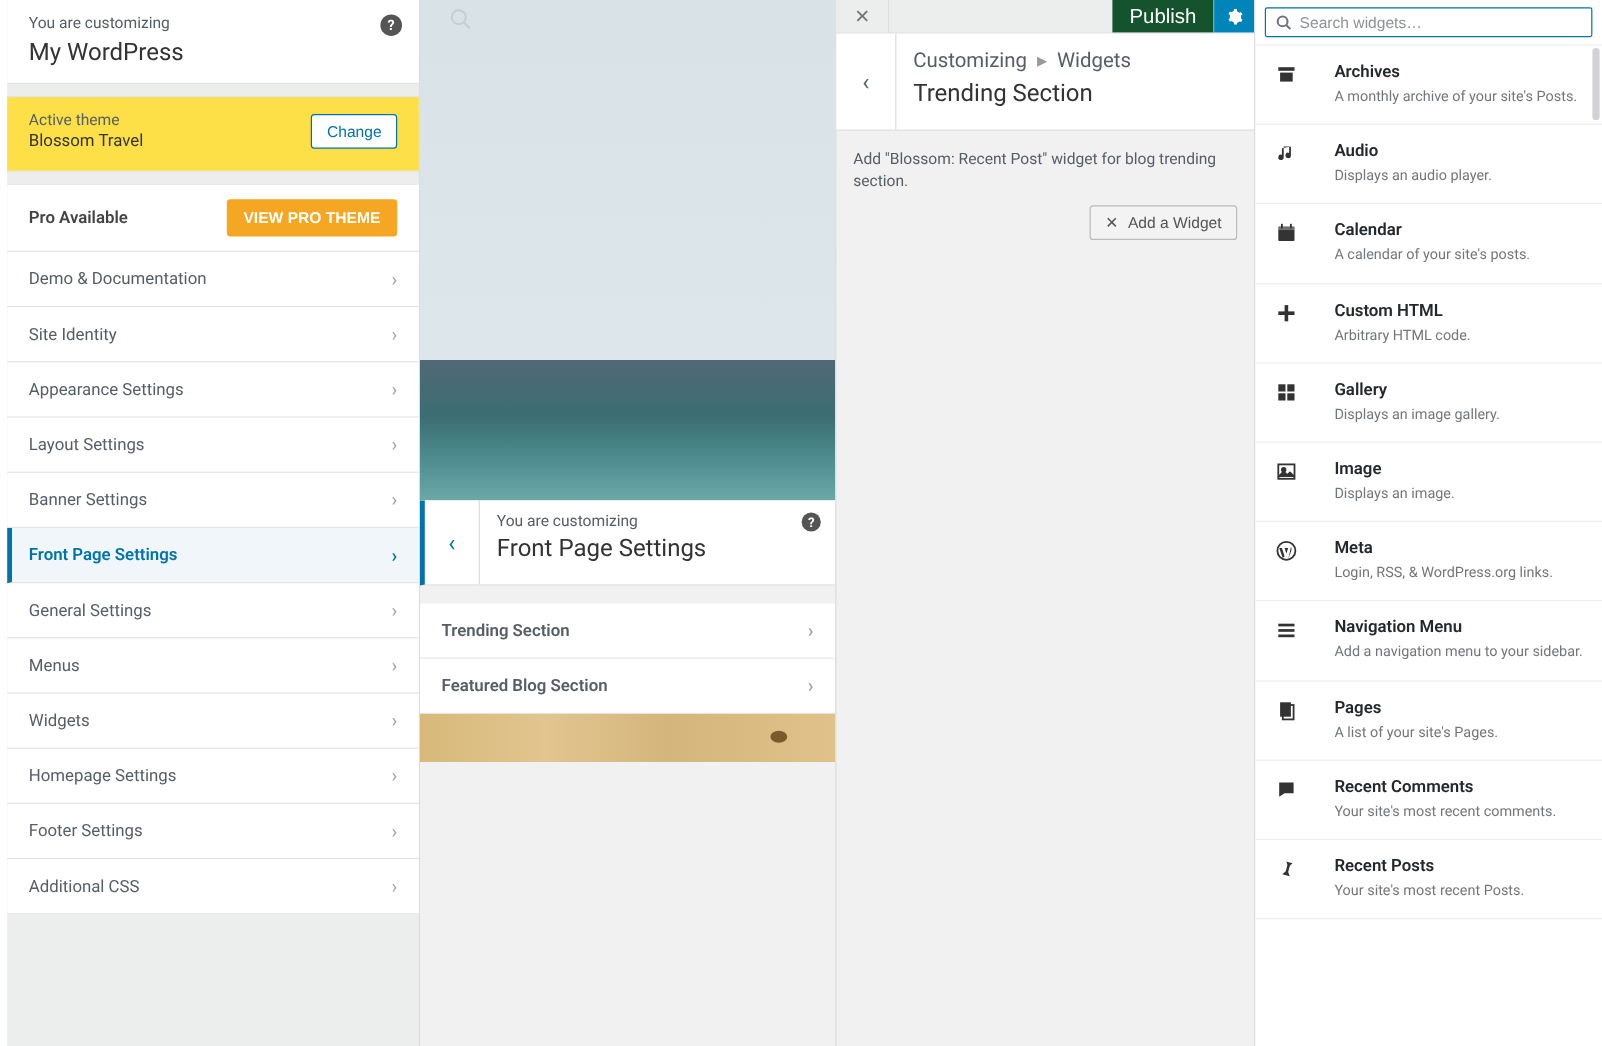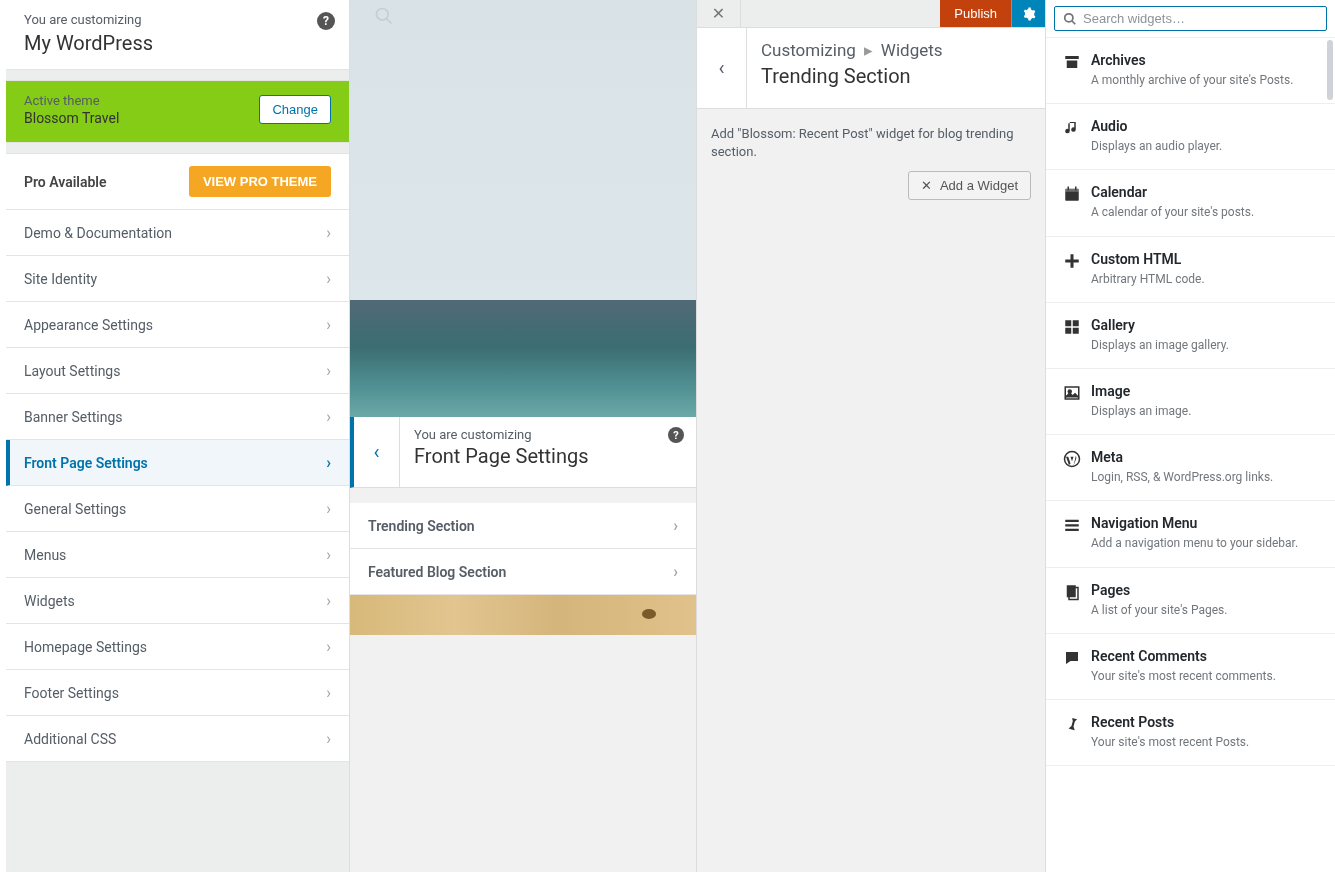--- a/index.html
+++ b/index.html
@@ -32,21 +32,21 @@
   }
   .p1-header .sub { font-size: 13px; color: #555d66; }
   .p1-header .title { font-size: 20px; font-weight: 400; color: #333; margin-top: 4px; }
   .p1-header .help {
     position: absolute; right: 14px; top: 12px;
     width: 18px; height: 18px; border-radius: 50%;
     background: #555; color:#fff; font-size:12px; font-weight:bold;
     display:flex; align-items:center; justify-content:center;
   }
   .p1-theme {
-    background:#84cc16; padding:12px 18px 16px; margin-top:10px;
+    background:#fde047; padding:12px 18px 16px; margin-top:10px;
     border-top:1px solid #e4e4e4; border-bottom:1px solid #e4e4e4;
     display:flex; justify-content:space-between; align-items:center;gap:10px;
   }
   .p1-theme .lbl { font-size:13px; color:#555d66; }
   .p1-theme .name { font-size:14px; color:#333; margin-top:2px; }
   .p1-theme .change-btn {
     border:1px solid #0073aa; background:#fff; color:#0073aa;
     padding:6px 12px; border-radius:3px; font-size:13px; cursor:pointer;
   }
   .p1-pro {
@@ -133,22 +133,22 @@
   .p3-top {
     display:flex; height:28px; background:#eceded; border-bottom:1px solid #ddd;
   }
   .p3-close {
     width:44px; display:flex; align-items:center; justify-content:center;
     border-right:1px solid #ddd; color:#72777c; font-size:16px; cursor:pointer;
     background:#eceded;
   }
   .p3-spacer { flex:1; background:#eceded; }
   .p3-publish {
-    background:#c2410c; color:#fff; border:none;
-    padding:0 14px; font-size:13px; cursor:pointer;
+    background:#14532d; color:#fff; border:none;
+    padding:0 14px; font-size:17px; cursor:pointer;
     display:flex; align-items:center;
   }
   .p3-gear {
     background:#0085ba; color:#fff; width:34px;
     display:flex; align-items:center; justify-content:center; font-size:14px;
     border-left:1px solid rgba(255,255,255,.3); cursor:pointer;
   }
   .p3-header {
     background:#fff; display:flex; border-bottom:1px solid #ddd; height:81px;
   }
@@ -187,21 +187,21 @@
     background:#fff;
   }
   .p4-search .icon { color:#72777c; margin-right:6px; font-size:14px; }
   .p4-search input {
     border:none; outline:none; font-size:13px; flex:1; color:#555;
   }
   .p4-search input::placeholder { color:#8d939a; }
   .p4-list { }
   .p4-item {
     display:flex; padding:14px 14px 15px; border-bottom:1px solid #eee;
-    cursor:pointer; gap:7px;
+    cursor:pointer; gap:28px;
   }
   .p4-item .icon {
     width:24px; flex-shrink:0; color:#333; font-size:18px; padding-top:1px;
     display:flex; justify-content:center;
   }
   .p4-item .body { flex:1; }
   .p4-item .name { font-size:14px; font-weight:600; color:#23282d; }
   .p4-item .desc { font-size:12px; color:#72777c; margin-top:4px; line-height:1.35; }
   .scrollhint {
     position:absolute; right:2px; top:40px; width:6px; height:60px;

